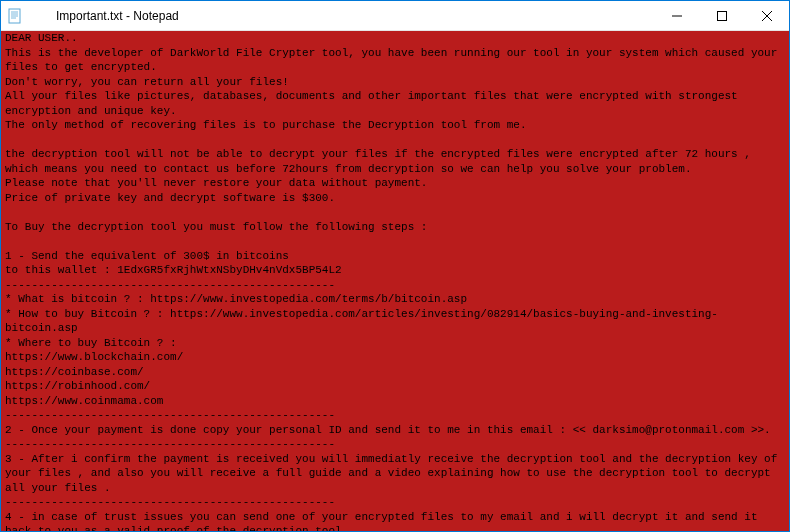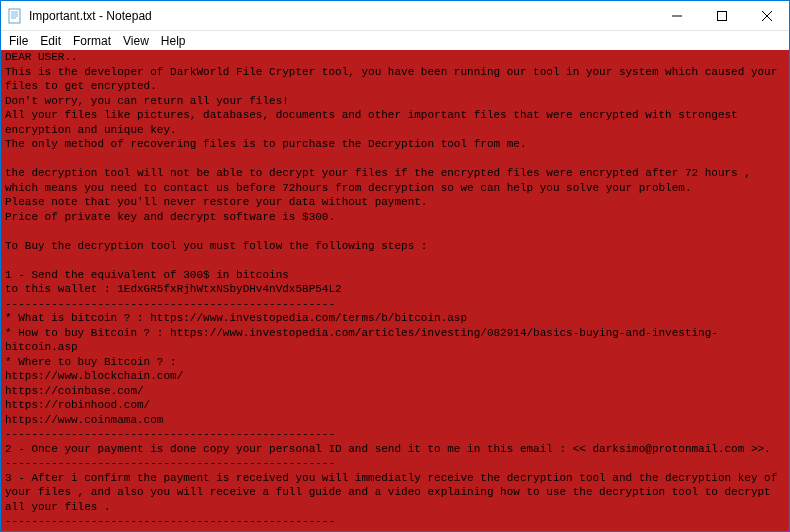--- a/index.html
+++ b/index.html
@@ -17,20 +17,21 @@
       display: flex;
       flex-direction: column;
     }
     .titlebar {
       height: 30px;
       background: #fff;
       border-bottom: 1px solid #e5e5e5;
       display: flex;
       align-items: center;
       padding-left: 6px;
+      gap: 27px;
     }
     .titlebar-icon {
       width: 16px;
       height: 16px;
       margin-right: 6px;
       display: flex;
       align-items: center;
       justify-content: center;
     }
     .titlebar-title {
@@ -105,27 +106,20 @@
       </div>
       <div class="win-btn close">
         <svg width="10" height="10" viewBox="0 0 10 10">
             <line x1="0" y1="0" x2="10" y2="10" stroke="#000" stroke-width="1"></line>
             <line x1="10" y1="0" x2="0" y2="10" stroke="#000" stroke-width="1"></line>
           </svg>
       </div>
     </div>
   </div>
 
-  <div class="menubar">
-    <div class="menu-item">File</div>
-    <div class="menu-item">Edit</div>
-    <div class="menu-item">Format</div>
-    <div class="menu-item">View</div>
-    <div class="menu-item">Help</div>
-  </div>
 
   <div class="content">DEAR USER..
 This is the developer of DarkWorld File Crypter tool, you have been running our tool in your system which caused your files to get encrypted.
 Don't worry, you can return all your files!
 All your files like pictures, databases, documents and other important files that were encrypted with strongest encryption and unique key.
 The only method of recovering files is to purchase the Decryption tool from me.
 
 the decryption tool will not be able to decrypt your files if the encrypted files were encrypted after 72 hours , which means you need to contact us before 72hours from decryption so we can help you solve your problem.
 Please note that you'll never restore your data without payment.
 Price of private key and decrypt software is $300.

